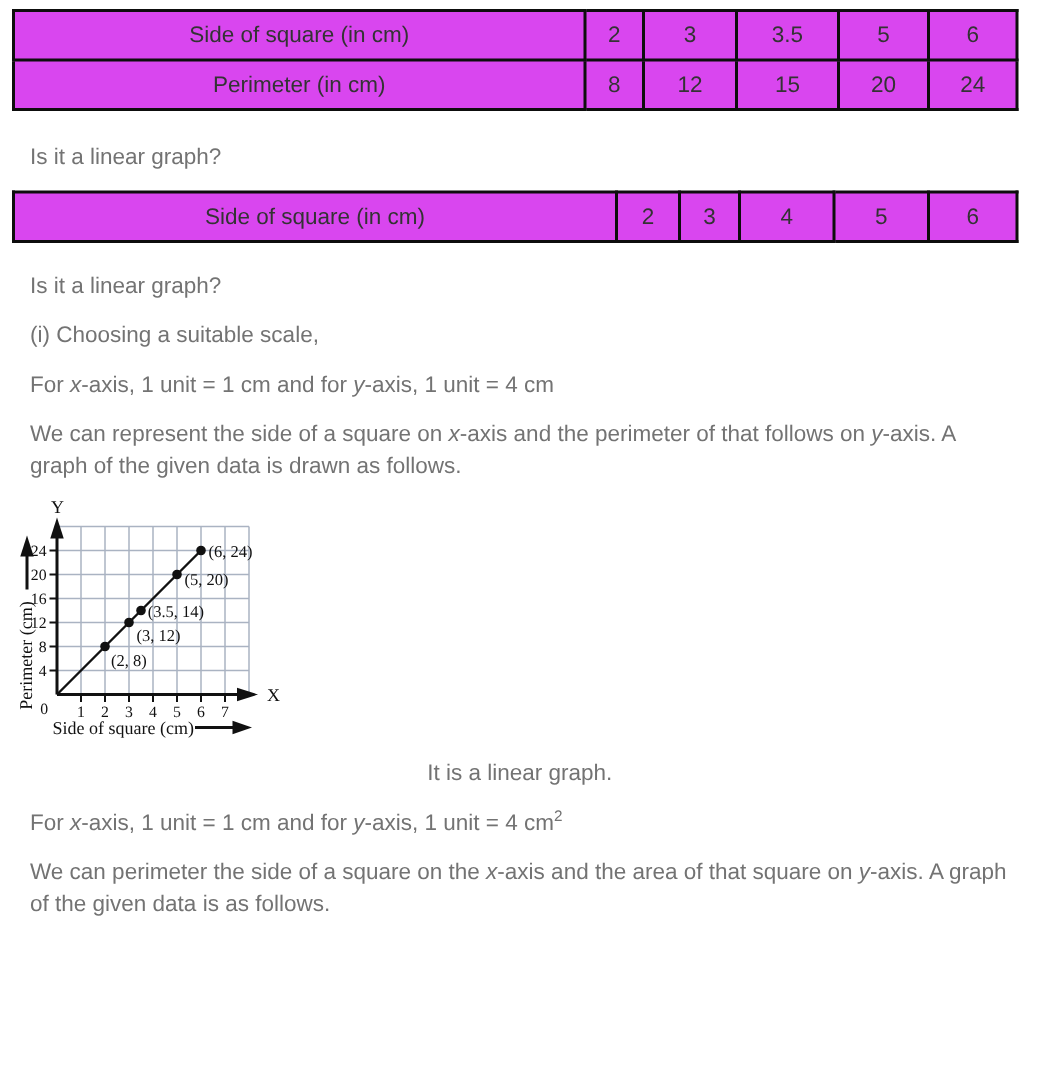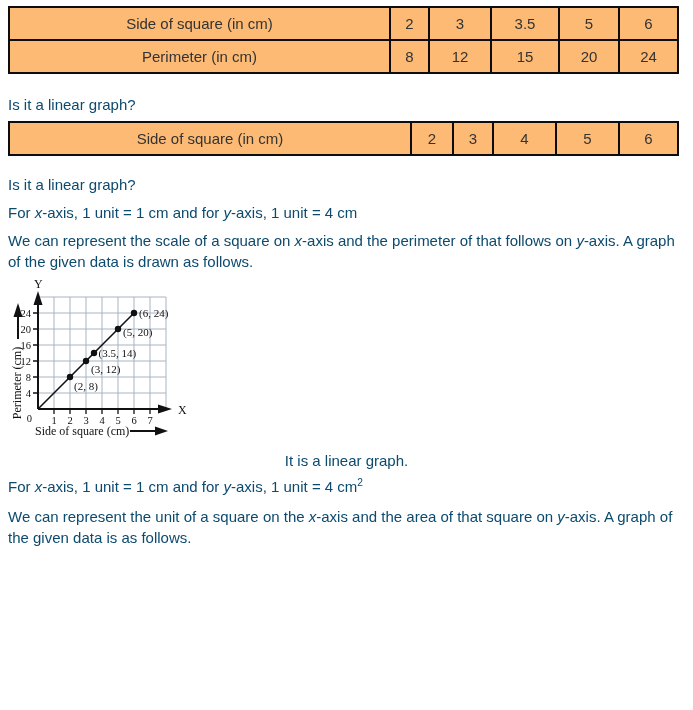--- a/index.html
+++ b/index.html
@@ -17,25 +17,25 @@
     table-layout: fixed;
   }
   table.data-table td {
     border: 2px solid #0d0d0d;
     text-align: center;
     vertical-align: middle;
     height: 33px;
     font-size: 15px;
     padding: 0 2px;
     color: #333333;
-    background: #fdba74;
+    background: #d946ef;
   }
   sup { font-size: 0.68em; vertical-align: super; line-height: 0; }
 
-  p { margin: 0; font-size: 15px; line-height: 21px; color: #0c4a6e; }
+  p { margin: 12px; font-size: 15px; line-height: 21px; color: #737373; }
   i { font-style: italic; }
 
   .q1        { margin-top: 20px; }
   .part-label{ margin-top: 7px; }
   .t2        { margin-top: 6px; }
   .q2        { margin-top: 18px; }
   .answer-heading { margin-top: 28px; }
   .ans-open-i  { margin-top: 10px; }
   .scale-i     { margin-top: 7px; }
   .rep-i       { margin-top: 7px; }
@@ -107,24 +107,25 @@
         <td>4</td>
         <td>5</td>
         <td>6</td>
       </tr>
     </tbody>
   </table>
 
   <p class="q2">Is it a linear graph?</p>
 
 
+  <p class="ans-open-i">(i) Choosing a suitable scale,</p>
 
   <p class="scale-i"><span>For </span><i>x</i><span>-axis, 1 unit = 1 cm and for </span><i>y</i><span>-axis, 1 unit = 4 cm</span></p>
 
-  <p class="rep-i"><span>We can represent the scale of a square on </span><i>x</i><span>-axis and the perimeter of that follows on </span><i>y</i><span>-axis. A graph of the given data is drawn as follows.</span></p>
+  <p class="rep-i"><span>We can represent the side of a square on </span><i>x</i><span>-axis and the perimeter of that follows on </span><i>y</i><span>-axis. A graph of the given data is drawn as follows.</span></p>
 
   <figure class="graph-fig">
     <svg width="200" height="162" viewBox="0 0 200 162">
 
       <path d="M46 18V130 M62 18V130 M78 18V130 M94 18V130 M110 18V130 M126 18V130 M142 18V130 M158 18V130
                M30 18H158 M30 34H158 M30 50H158 M30 66H158 M30 82H158 M30 98H158 M30 114H158" stroke="#aab3c2" stroke-width="1" fill="none"></path>
 
       <line x1="30" y1="130" x2="30" y2="24" stroke="#111111" stroke-width="2"></line>
       <polygon points="25.5,26 34.5,26 30,12" fill="#111111"></polygon>
       <line x1="30" y1="130" x2="151" y2="130" stroke="#111111" stroke-width="2"></line>
@@ -173,15 +174,15 @@
       <line x1="122" y1="152" x2="148" y2="152" stroke="#111111" stroke-width="2"></line>
       <polygon points="147,147.5 147,156.5 160,152" fill="#111111"></polygon>
     </svg>
   </figure>
 
   <p class="conclusion">It is a linear graph.</p>
 
 
   <p class="scale-ii"><span>For </span><i>x</i><span>-axis, 1 unit = 1 cm and for </span><i>y</i><span>-axis, 1 unit = 4 cm</span><sup>2</sup></p>
 
-  <p class="rep-ii"><span>We can represent the unit of a square on the </span><i>x</i><span>-axis and the area of that square on </span><i>y</i><span>-axis. A graph of the given data is as follows.</span></p>
+  <p class="rep-ii"><span>We can perimeter the side of a square on the </span><i>x</i><span>-axis and the area of that square on </span><i>y</i><span>-axis. A graph of the given data is as follows.</span></p>
 
 </div>
 
 </body></html>

